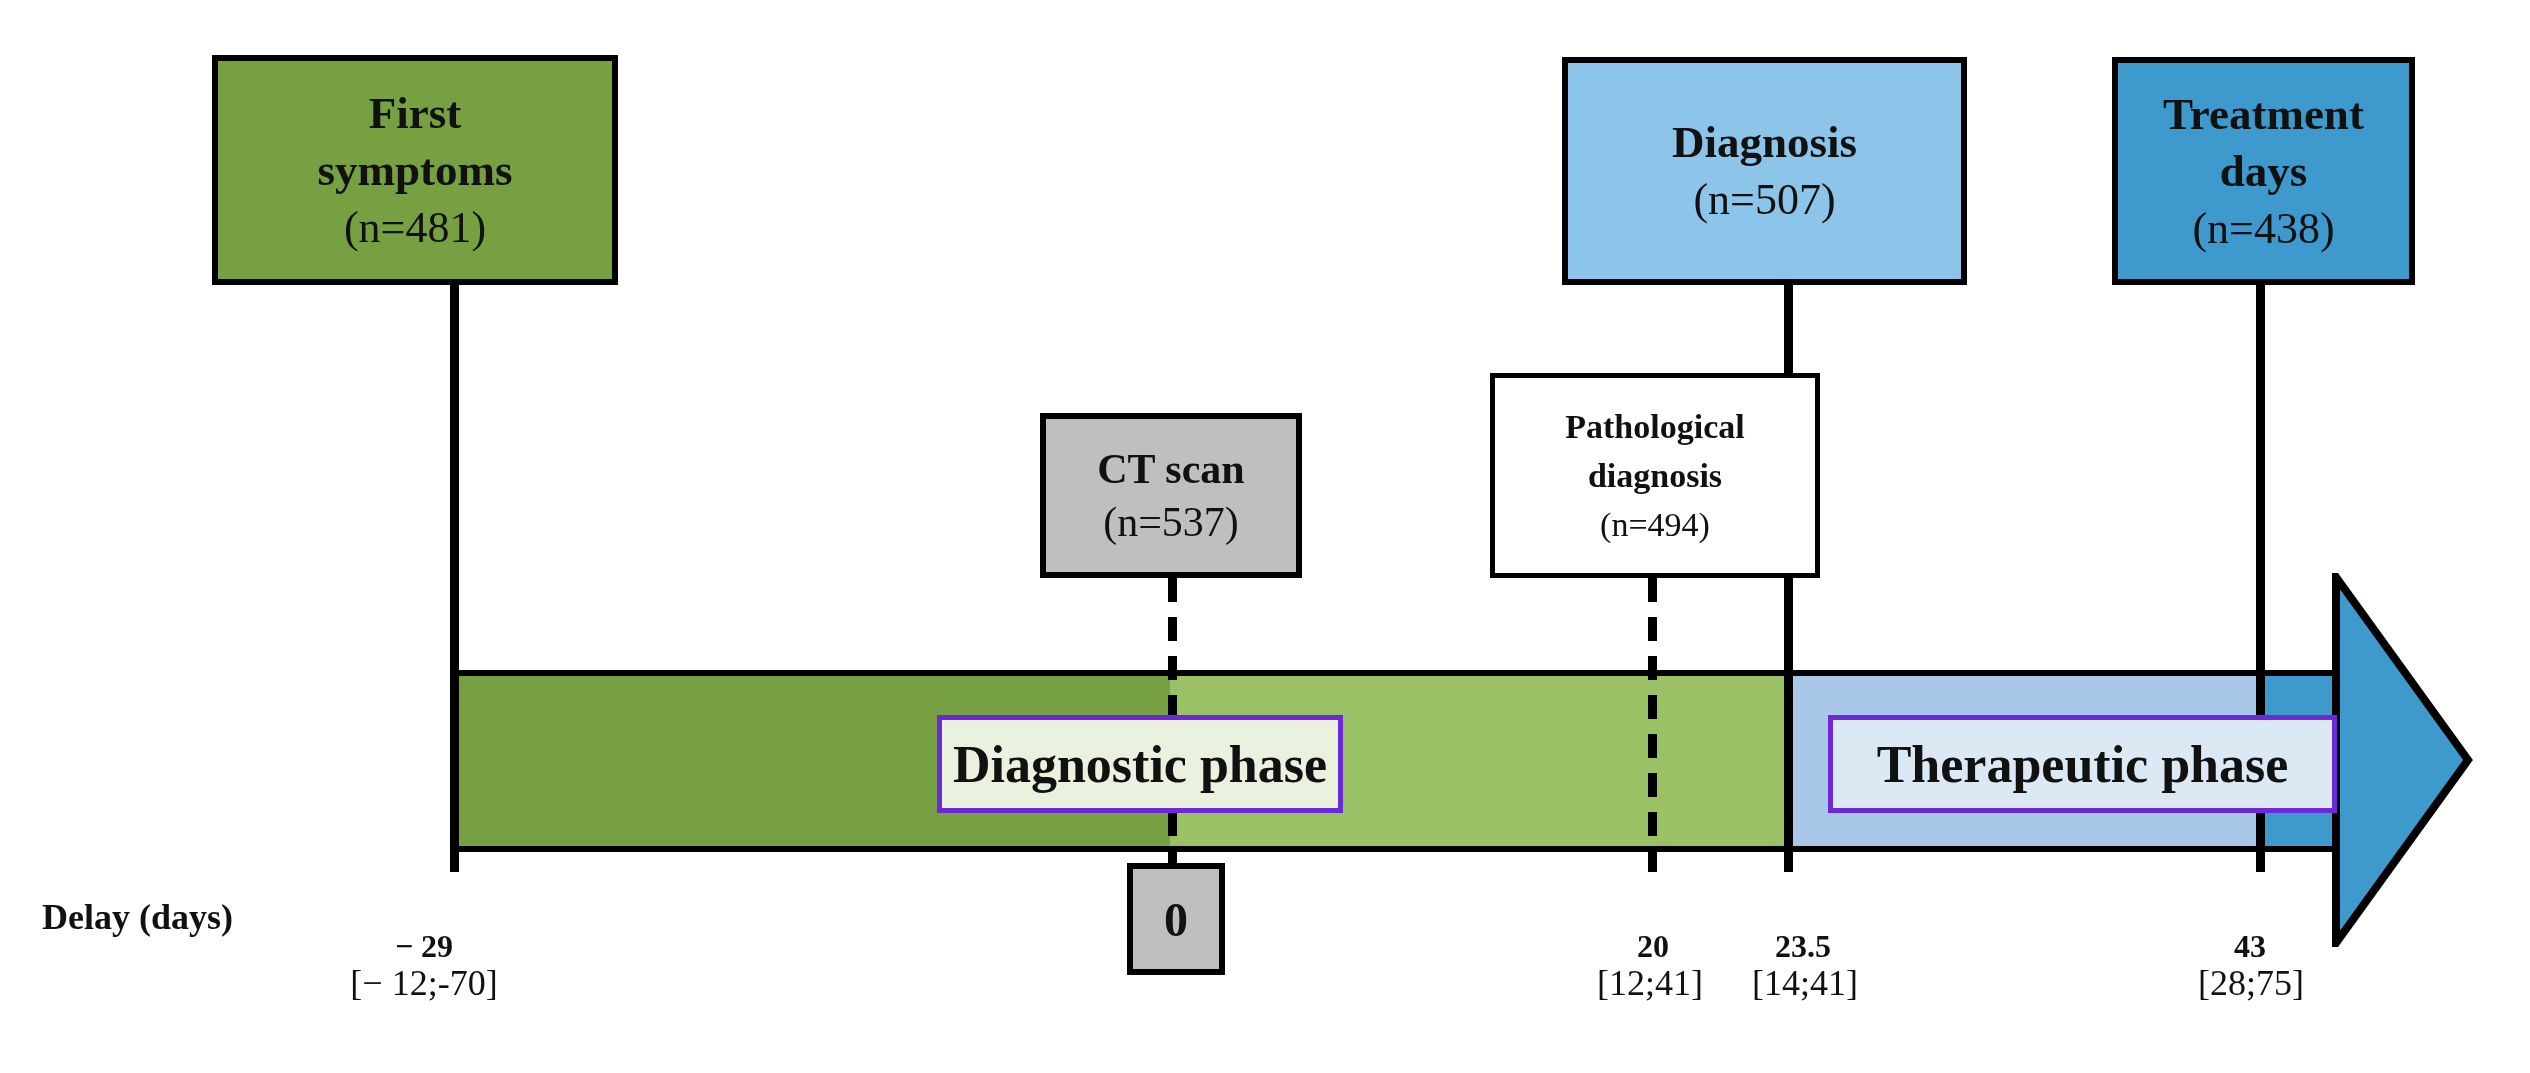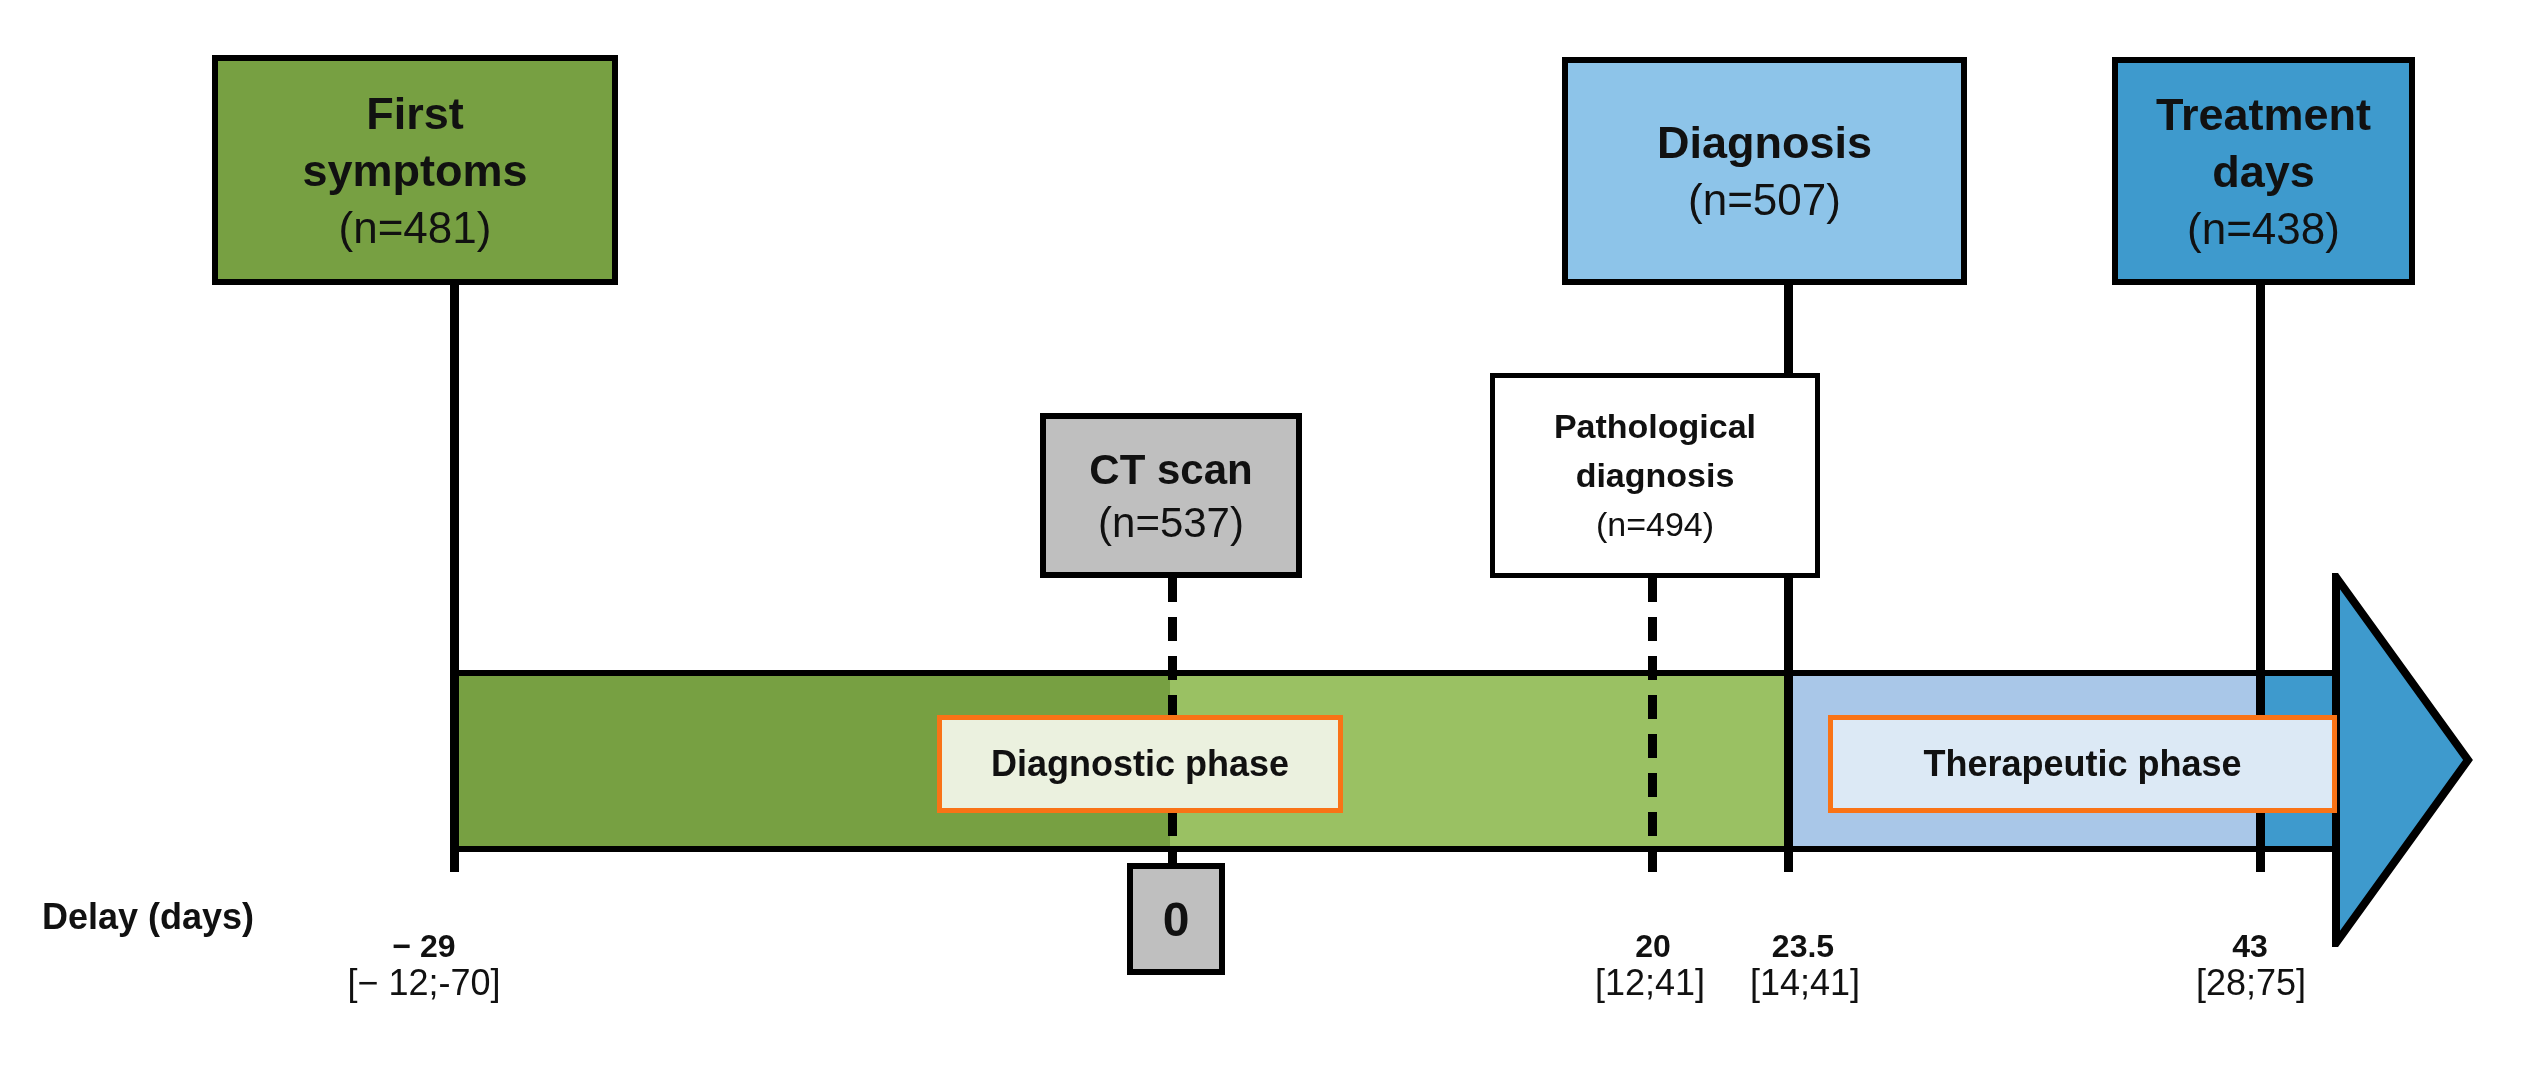--- a/index.html
+++ b/index.html
@@ -1,18 +1,18 @@
 <!DOCTYPE html>
 <html><head>
 <meta charset="utf-8">
 <style>
   html,body{margin:0;padding:0;background:#fff;}
   .canvas{
     position:relative;width:2530px;height:1073px;background:#ffffff;
-    font-family:Liberation Sans, sans-serif;color:#111;overflow:hidden;
+    font-family:Liberation Serif, serif;color:#111;overflow:hidden;
   }
   
   .evbox{
     position:absolute;box-sizing:border-box;border:6px solid #000;
     display:flex;flex-direction:column;align-items:center;justify-content:center;
     text-align:center;z-index:3;
   }
   .evbox .t{font-weight:700;font-size:45px;line-height:57px;}
   .evbox .n{font-weight:400;font-size:44px;line-height:57px;}
   .box-first{left:212px;top:55px;width:406px;height:230px;background:#77A042;}
@@ -39,23 +39,23 @@
   }
   .seg{position:absolute;top:0;height:170px;}
   .seg-dg{left:0;width:711px;background:#77A042;}
   .seg-lg{left:711px;width:618px;background:#9AC163;}
   .seg-lb{left:1329px;width:468px;background:#A9C7E8;}
   .seg-db{left:1797px;width:76px;background:#3E9ACD;}
   .arrowhead{position:absolute;left:2332px;top:573px;z-index:1;}
 
   
   .phase{
-    position:absolute;box-sizing:border-box;border:5px solid #f97316;
+    position:absolute;box-sizing:border-box;border:5px solid #6d28d9;
     display:flex;align-items:center;justify-content:center;
-    font-weight:700;font-size:36px;z-index:3;white-space:nowrap;text-align:center;
+    font-weight:700;font-size:52px;z-index:3;white-space:nowrap;text-align:center;
   }
   .ph-diag{left:937px;top:715px;width:406px;height:98px;background:#EBF1DF;}
   .ph-ther{left:1828px;top:715px;width:509px;height:98px;background:#DCE9F5;}
 
   
   .zerobox{
     position:absolute;left:1127px;top:863px;width:98px;height:112px;
     box-sizing:border-box;border:6px solid #000;background:#BFBFBF;
     display:flex;align-items:center;justify-content:center;
     font-weight:700;font-size:48px;z-index:3;

